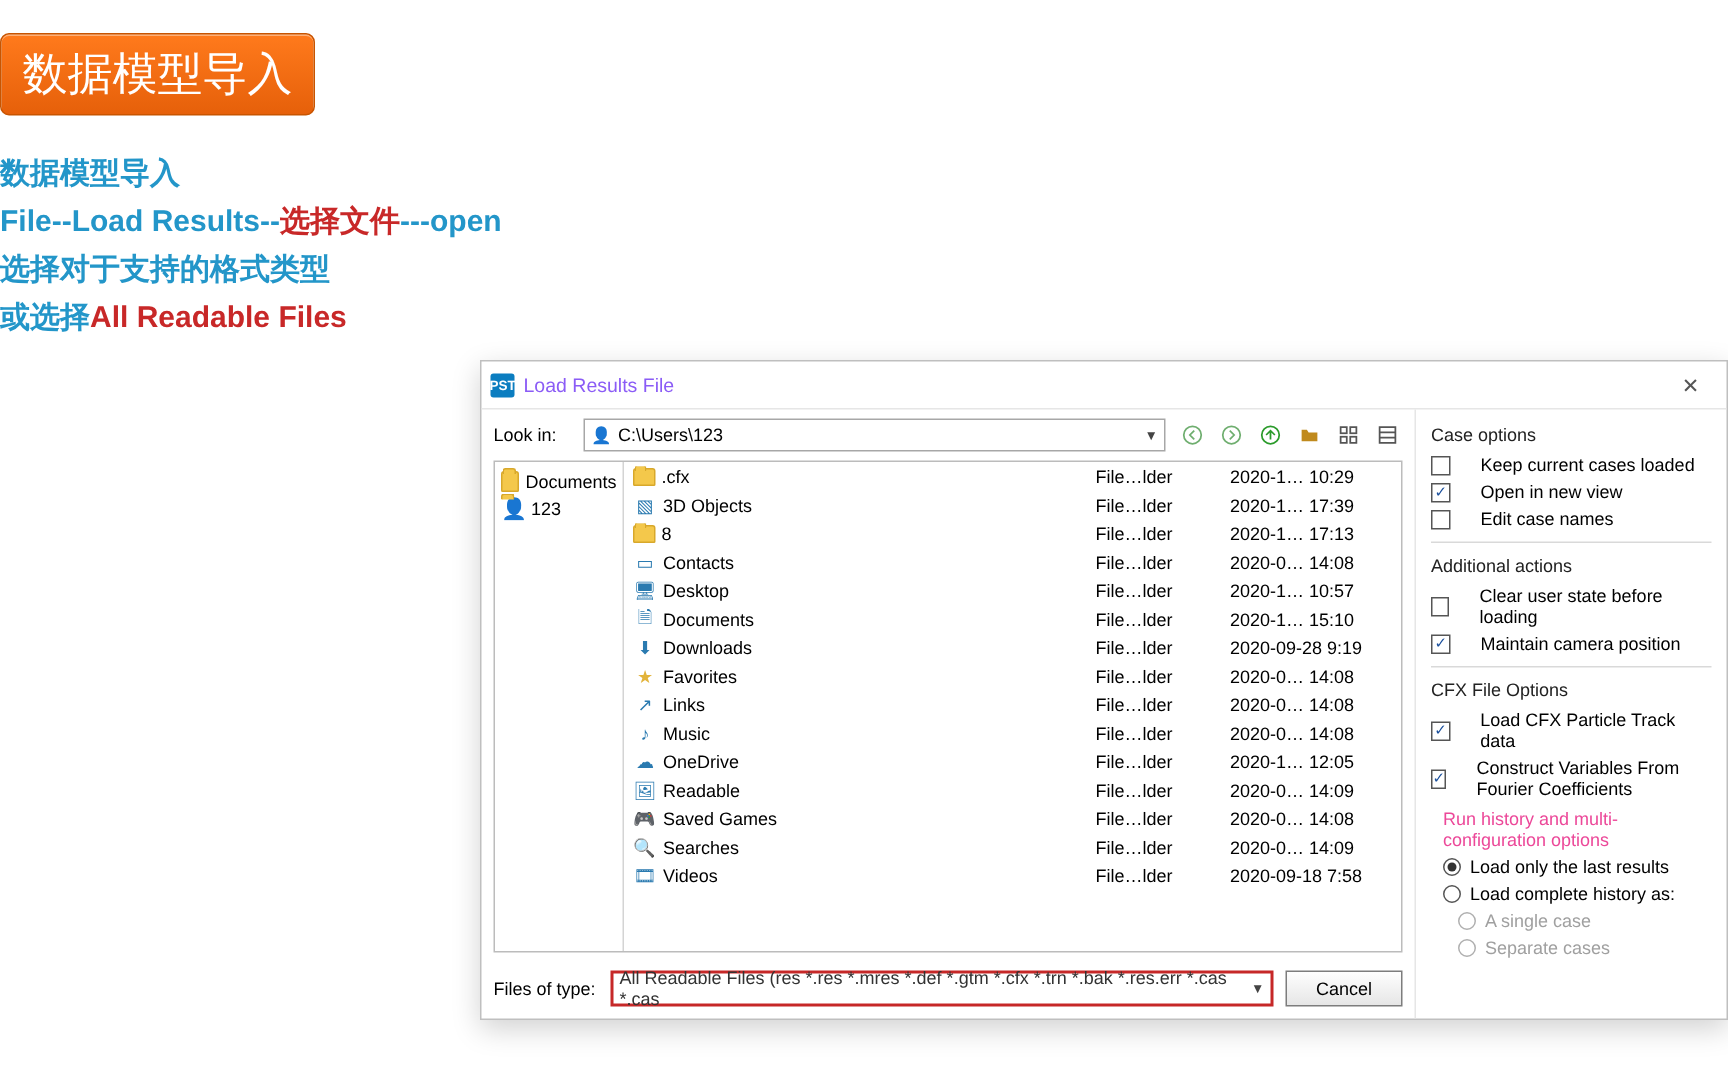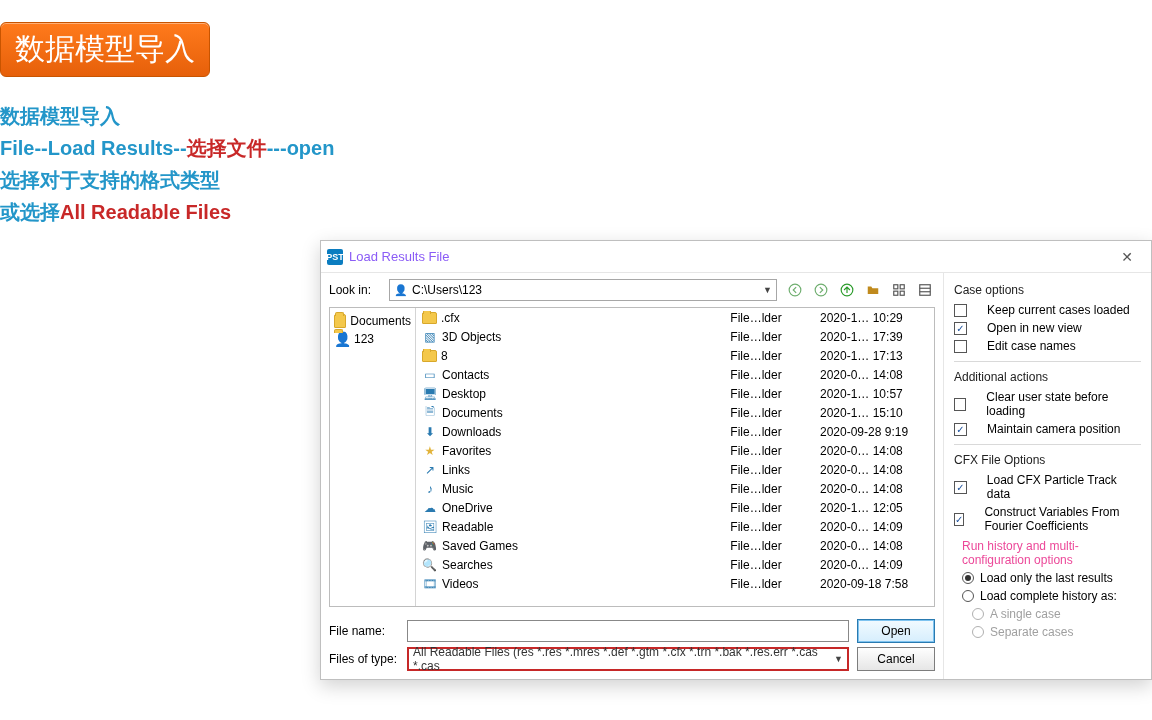--- a/index.html
+++ b/index.html
@@ -312,25 +312,20 @@
                 <div class="c c-size"></div>
                 <div class="c c-type">File…lder</div>
                 <div class="c c-date">2020-09-18 7:58</div>
               </div>
             </div>
         </div>
       </div>
 
       <div class="bottom-rows">
         <div class="brow">
-          <div class="blbl">File name:</div>
-          <input class="text" value="" style="">
-          <button class="btn primary">Open</button>
-        </div>
-        <div class="brow">
           <div class="blbl">Files of type:</div>
           <div class="filetype-combo">
             <span>All Readable Files (res *.res *.mres *.def *.gtm *.cfx *.trn *.bak *.res.err *.cas *.cas</span>
             <span class="chev">▼</span>
           </div>
           <button class="btn">Cancel</button>
         </div>
       </div>
     </div>
 

